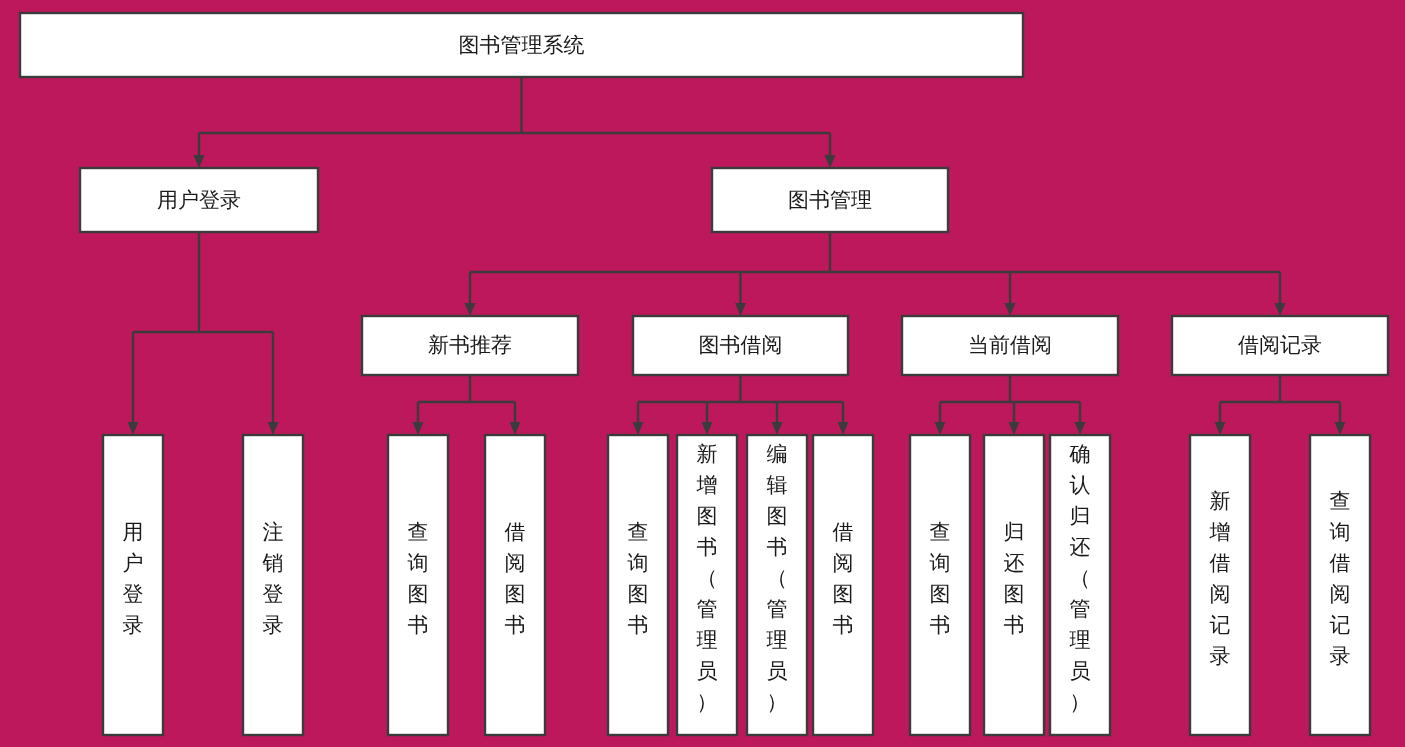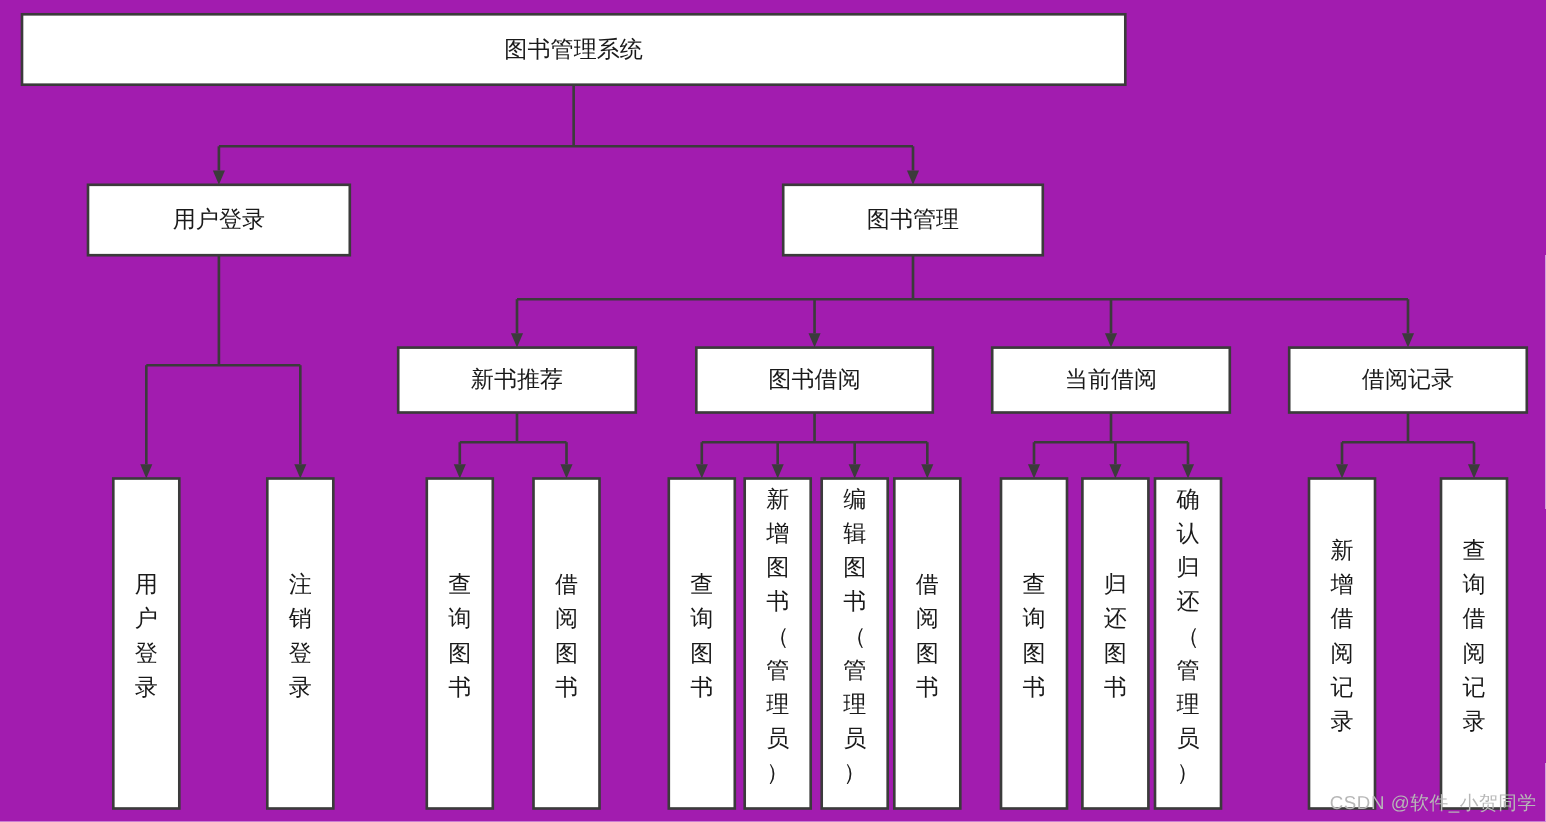--- a/index.html
+++ b/index.html
@@ -8,21 +8,21 @@
     padding: 0;
     background: #ffffff;
   }
   body {
     font-family: "Liberation Sans", "DejaVu Sans", sans-serif;
   }
   #diagram-root {
     position: relative;
     width: 1405px;
     height: 747px;
-    background: #a21caf;
+    background: #be185d;
     overflow: hidden;
   }
   svg.tree-canvas {
     position: absolute;
     top: 0;
     left: 0;
     width: 1405px;
     height: 747px;
   }
   .node-box {
@@ -202,14 +202,13 @@
           <rect class="node-box" x="1190" y="435" width="60" height="300"></rect>
           <text class="node-label-vertical" x="1220" y="507.5"><tspan x="1220" dy="0">新</tspan><tspan x="1220" dy="31">增</tspan><tspan x="1220" dy="31">借</tspan><tspan x="1220" dy="31">阅</tspan><tspan x="1220" dy="31">记</tspan><tspan x="1220" dy="31">录</tspan></text>
         </g>
         <g>
           <rect class="node-box" x="1310" y="435" width="60" height="300"></rect>
           <text class="node-label-vertical" x="1340" y="507.5"><tspan x="1340" dy="0">查</tspan><tspan x="1340" dy="31">询</tspan><tspan x="1340" dy="31">借</tspan><tspan x="1340" dy="31">阅</tspan><tspan x="1340" dy="31">记</tspan><tspan x="1340" dy="31">录</tspan></text>
         </g>
       </g>
   </svg>
 
-  <div class="watermark">CSDN @软件_小贺同学</div>
 </div>
 
 </body></html>

